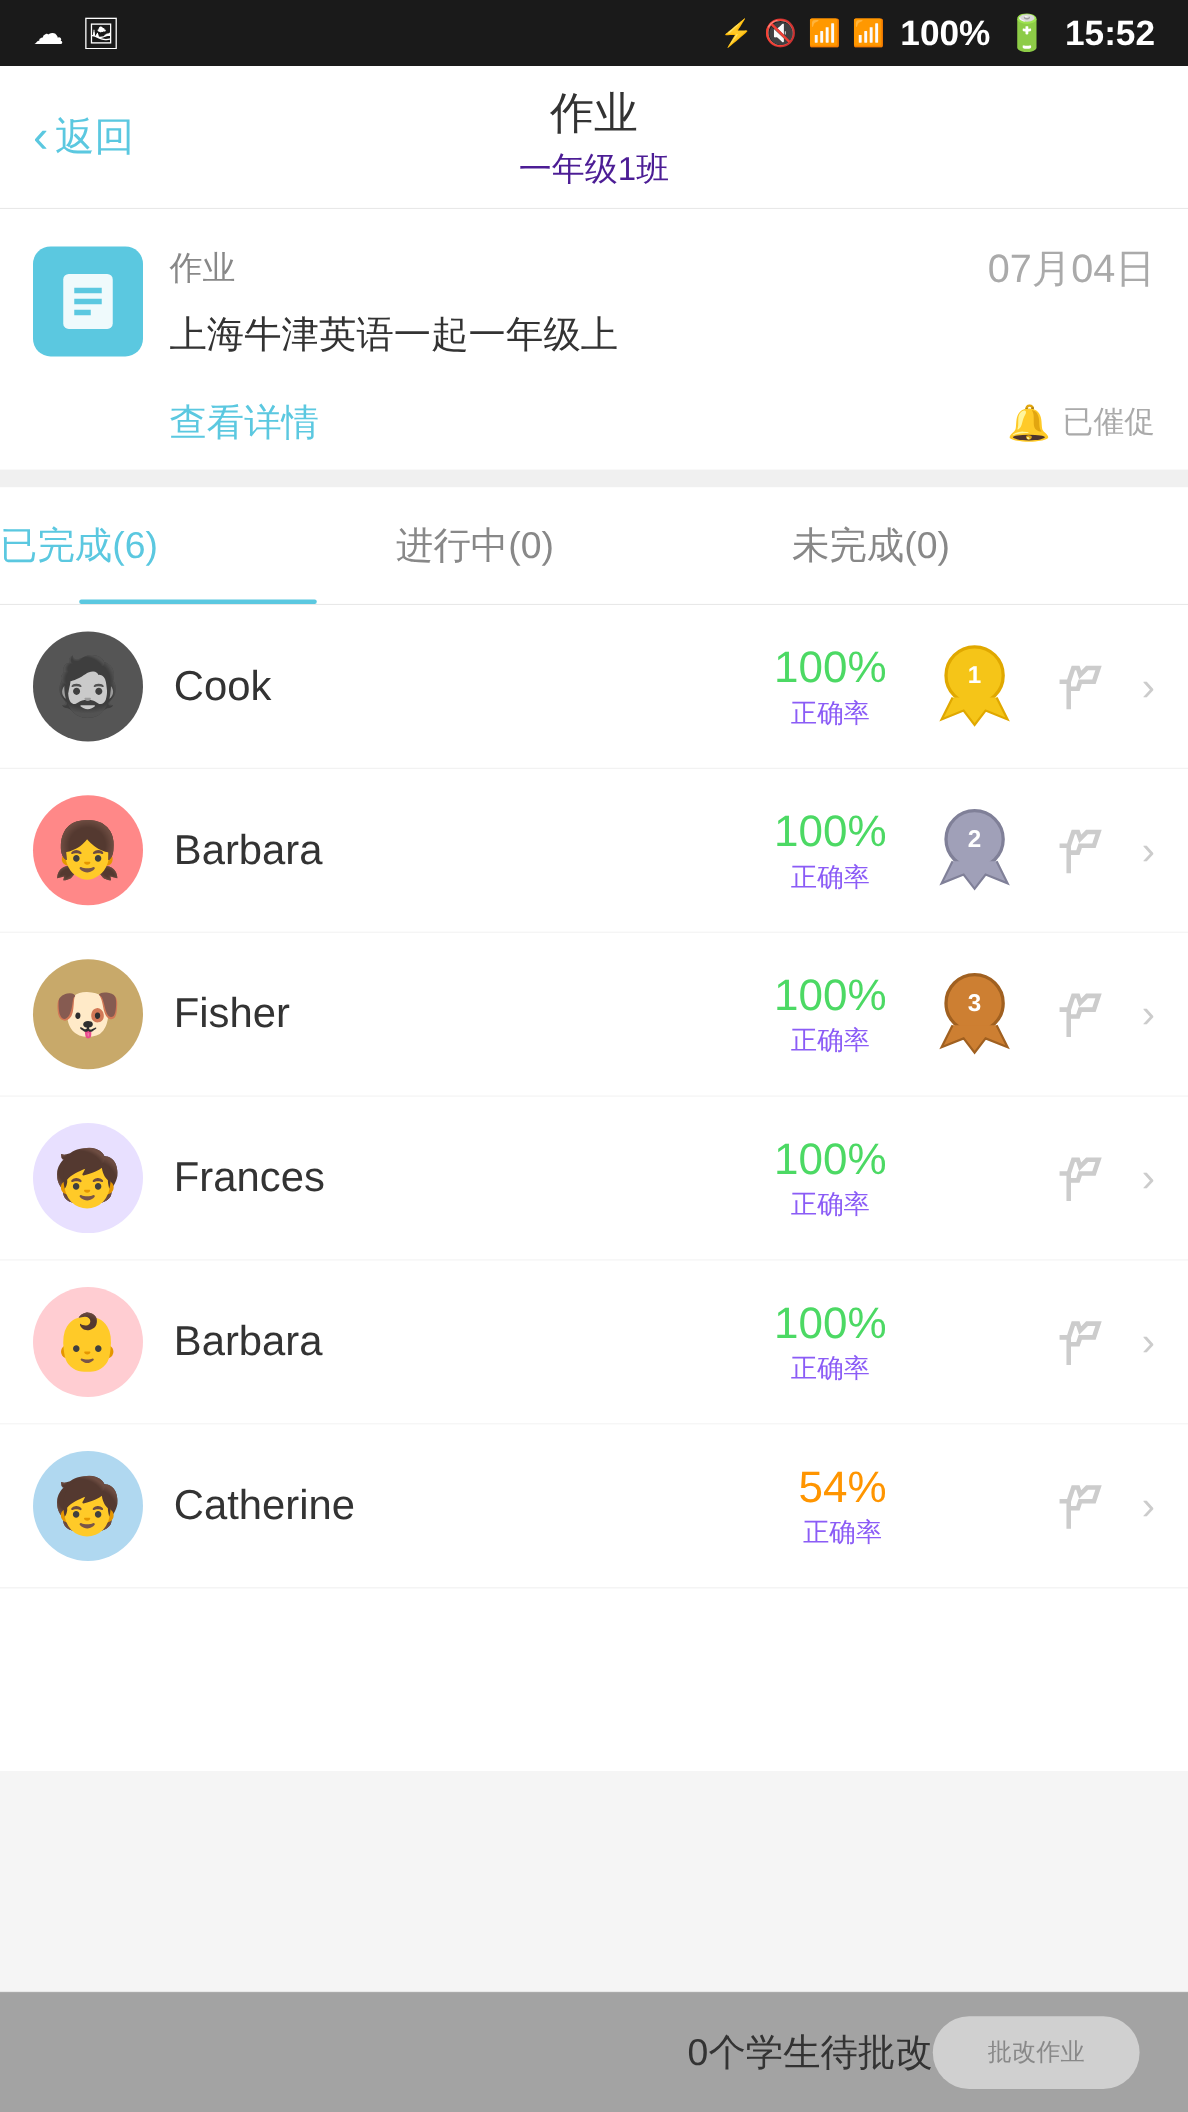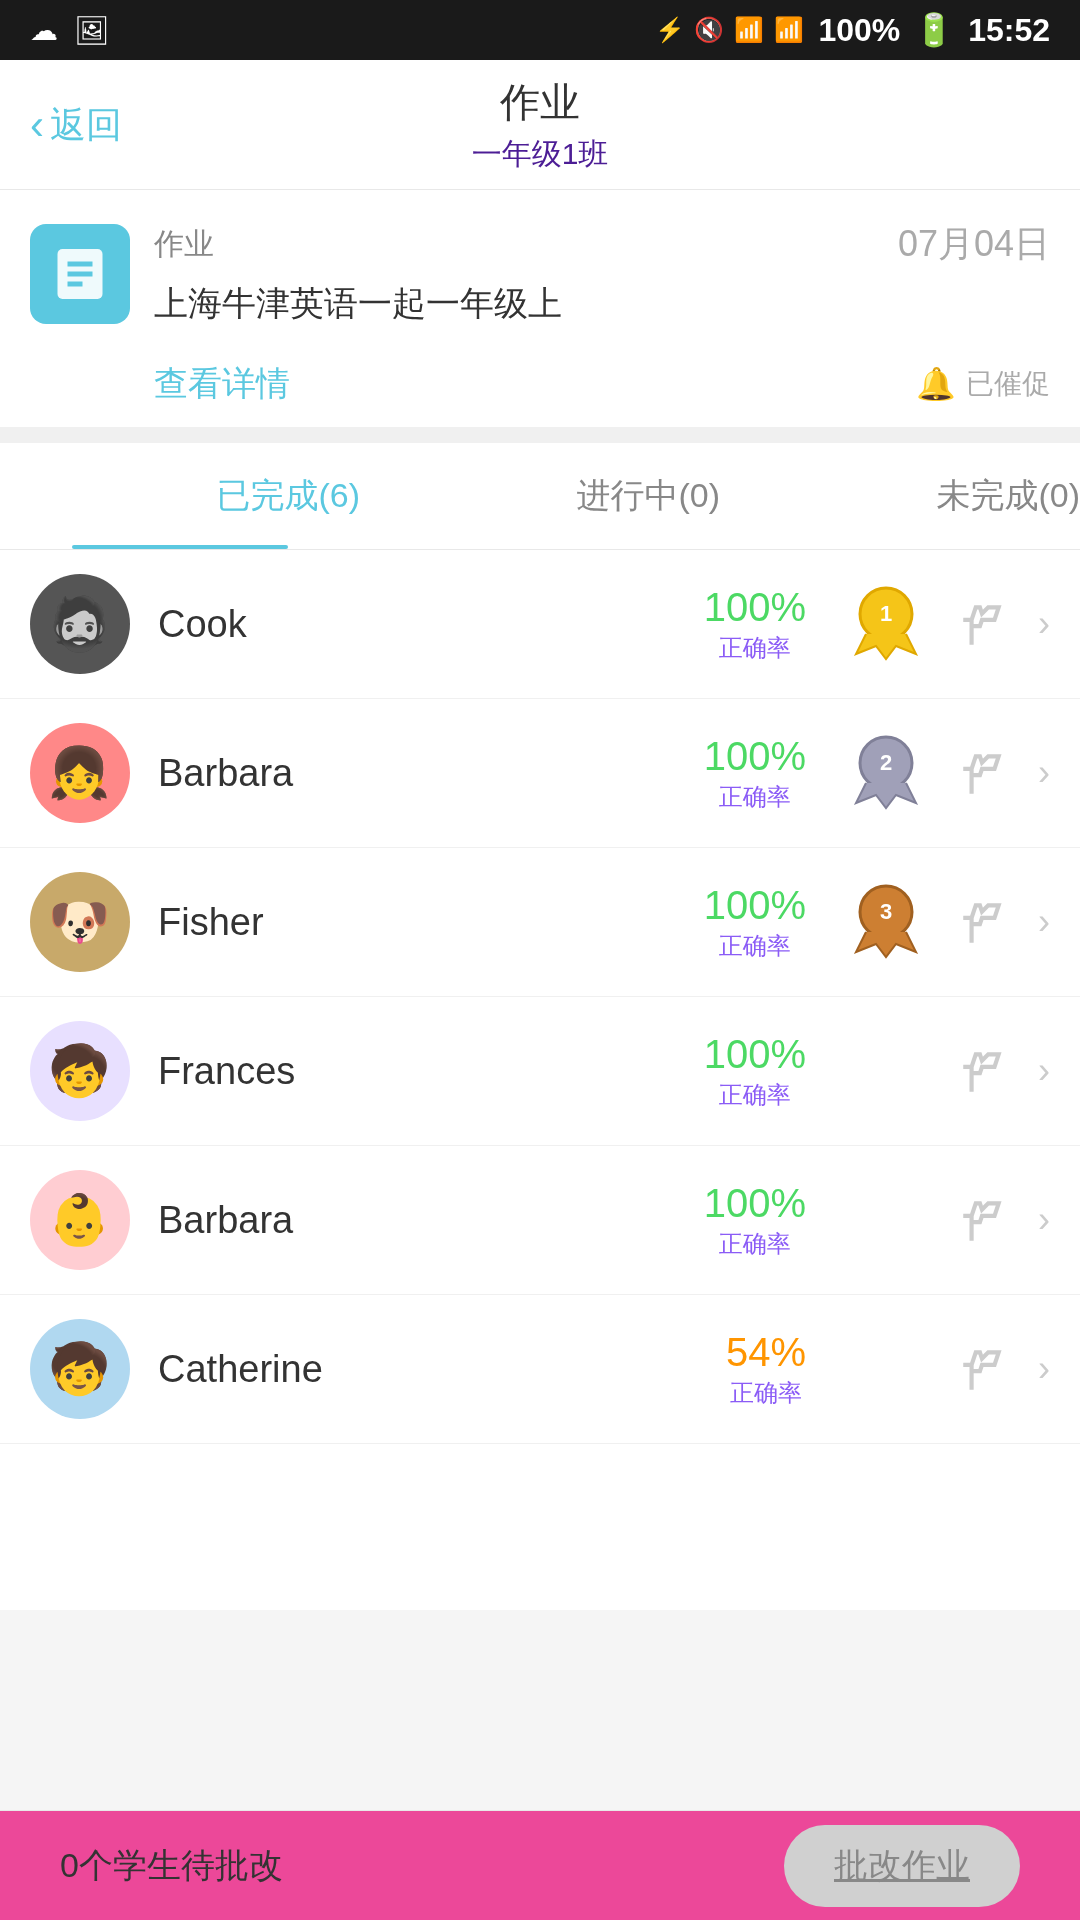--- a/index.html
+++ b/index.html
@@ -131,21 +131,21 @@
     
     .tabs {
       background: white;
       display: flex;
       flex-direction: row;
       border-bottom: 1px solid #e8e8e8;
       flex-shrink: 0;
     }
     .tab-item {
       flex: 1;
-      text-align: right;
+      text-align: left;
       padding: 30px 0;
       font-size: 34px;
       color: #888;
       cursor: pointer;
       position: relative;
     }
     .tab-item.active {
       color: #5bc8e0;
     }
     .tab-item.active::after {
@@ -240,42 +240,41 @@
 
     
     .empty-area {
       flex: 1;
       background: #f5f5f5;
       min-height: 200px;
     }
 
     
     .bottom-bar {
-      background: #ec4899;
+      background: #a3a3a3;
       height: 110px;
       display: flex;
       align-items: center;
-      justify-content: space-between;
-      padding: 0 60px;
+      justify-content: flex-end;
+      padding: 0 44px;
       border-top: 1px solid #e8e8e8;
       flex-shrink: 0;
     }
     .pending-text {
       font-size: 34px;
       color: #333;
     }
     .grade-btn {
       background: #d0d0d0;
       color: #888;
       border: none;
       border-radius: 50px;
       padding: 18px 50px;
-      font-size: 34px;
+      font-size: 22px;
       cursor: not-allowed;
-      text-decoration: underline;
     }
   </style>
 </head>
 <body>
 
 <div class="status-bar">
   <div class="status-left">
     <span>☁</span>
     <span>🖼</span>
   </div>

